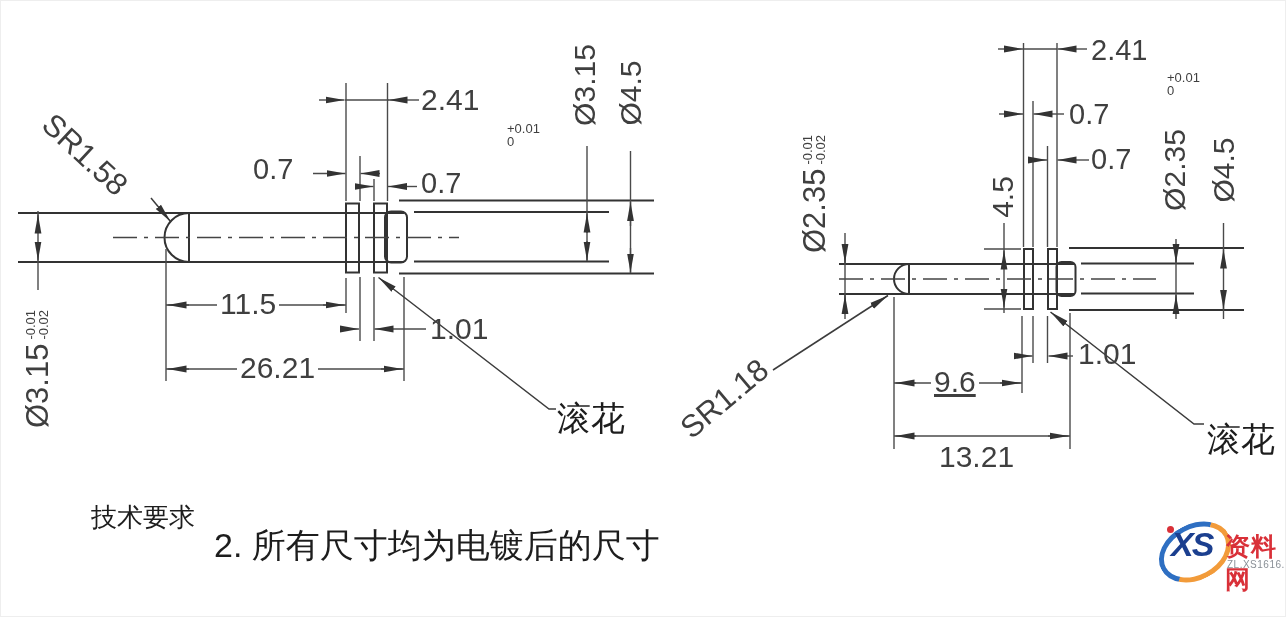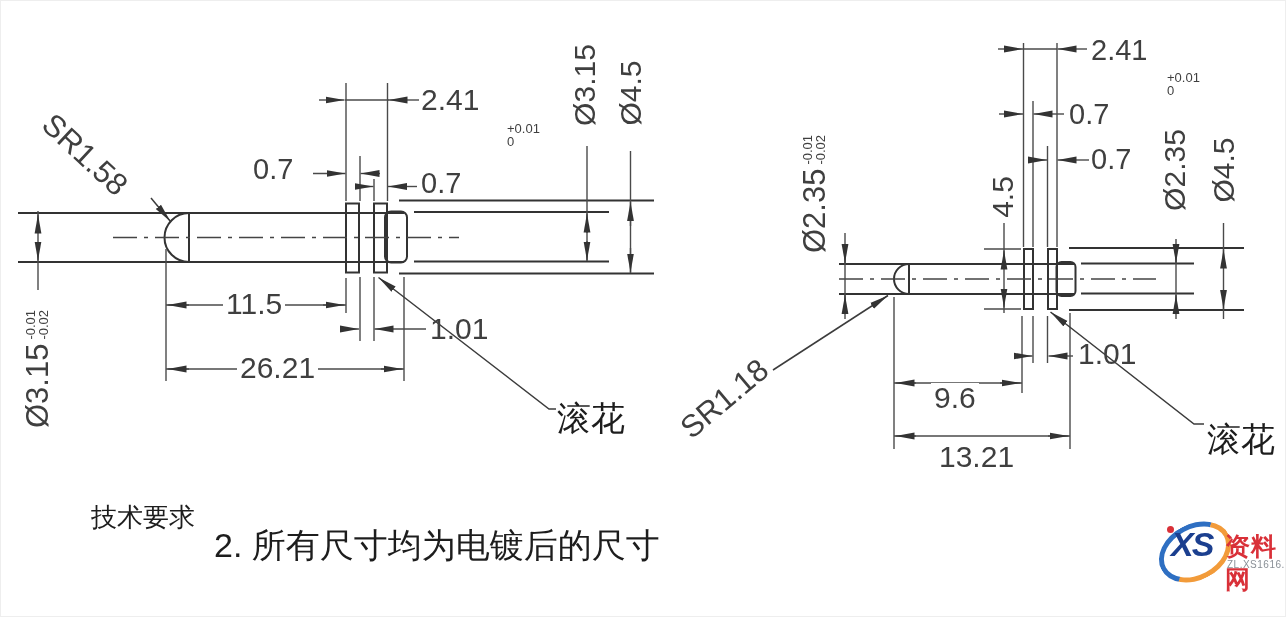--- a/index.html
+++ b/index.html
@@ -203,21 +203,21 @@
 <div class="dim rot" style="left:575px;top:77px;width:110px;">Ø4.5</div>
 
 <div class="rotwrap" style="left:-39px;top:351px;width:150px;height:34px;transform:rotate(-90deg);">
   <span class="main">Ø3.15</span>
   <span class="tt">
     <div>-0.01</div>
     <div>-0.02</div>
   </span>
 </div>
 
-<div class="dim onln" style="left:222px;top:288px;">11.5</div>
+<div class="dim onln" style="left:216px;top:288px;">11.5</div>
 <div class="dim onln" style="left:236px;top:352px;">26.21</div>
 <div class="dim" style="left:429px;top:313px;">1.01</div>
 
 <div class="cjk" style="left:556px;top:395px;font-size:34px;">滚花</div>
 
 <div class="diag" style="left:672px;top:380px;transform:rotate(-40deg);">SR1.18</div>
 
 <div class="dim sm" style="left:1090px;top:35px;">2.41</div>
 <div class="tolstack" style="left:1166px;top:33px;">
   <div>+0.01</div>
@@ -233,21 +233,21 @@
 <div class="dim rot" style="left:1168px;top:154px;width:110px;">Ø4.5</div>
 
 <div class="rotwrap" style="left:728px;top:176px;width:170px;height:34px;transform:rotate(-90deg);">
   <span class="main">Ø2.35</span>
   <span class="tt">
     <div>-0.01</div>
     <div>-0.02</div>
   </span>
 </div>
 
-<div class="dim onln" style="left:930px;top:382px;">9.6</div>
+<div class="dim onln" style="left:930px;top:366px;text-decoration:underline;">9.6</div>
 <div class="dim onln" style="left:935px;top:441px;">13.21</div>
 <div class="dim" style="left:1077px;top:338px;">1.01</div>
 
 <div class="cjk" style="left:1206px;top:416px;font-size:34px;">滚花</div>
 
 <div class="cjk" style="left:90px;top:499px;font-size:26px;">技术要求</div>
 <div class="cjk" style="left:213px;top:522px;font-size:34px;">2. 所有尺寸均为电镀后的尺寸</div>
 
 <div id="wm">
   <div class="ring" style="border-left-color:#2e6fc2;border-top-color:#2e6fc2;border-right-color:#f29b3a;border-bottom-color:#f29b3a;"></div>

